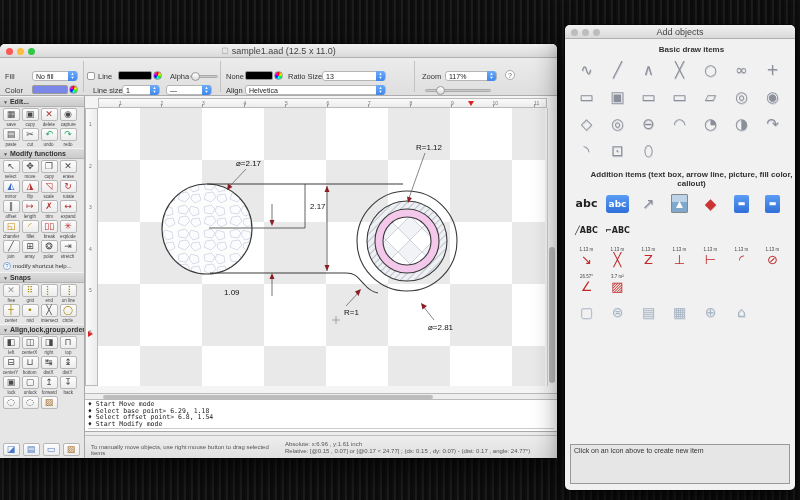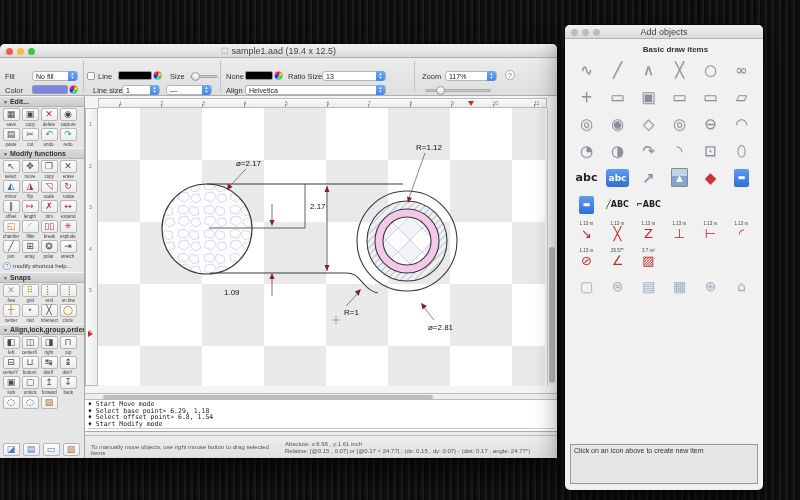--- a/index.html
+++ b/index.html
@@ -70,21 +70,21 @@
 
   
   #console { position:absolute; left:85px; top:356px; width:472px; height:32px; background:#fff; border-bottom:1px solid #aaa; font-family:"DejaVu Sans Mono", monospace; font-size:6.5px; color:#222; padding:1px 3px; }
   #console .cline { line-height:6.5px; white-space:nowrap; }
   #console .prompt { border-top:1px solid #ccc; margin-top:1px; padding-top:17px; }
   #statusbar { position:absolute; left:85px; top:391px; width:472px; height:23px; background:linear-gradient(#ededed,#e0e0e0); border-top:1px solid #bdbdbd; font-size:6px; color:#555; }
   #statusbar .hint { position:absolute; left:6px; top:8px; width:180px; line-height:6px; }
   #statusbar .coords { position:absolute; left:200px; top:5px; line-height:7px; white-space:nowrap; }
 
   
-  #addobj-win { left:565px; top:25px; width:198px; height:465px; background:#f1f1f1; }
+  #addobj-win { left:565px; top:25px; width:230px; height:465px; background:#f1f1f1; }
   #addobj-body { position:absolute; top:14px; left:0; right:0; bottom:0; overflow:hidden; }
   .ao-head { text-align:center; font-size:8px; font-weight:bold; color:#333; margin:6px 0 2px;padding-left:23px; }
   .ao-grid { display:flex; flex-wrap:wrap; padding:0 6px; }
   .ao-tile { width:31px; height:27px; display:flex; flex-direction:column; align-items:center; justify-content:center; cursor:default; position:relative; }
   .ao-tile .glyph { font-family:"DejaVu Sans", sans-serif; font-size:15px; line-height:16px; color:#8b8f99; text-shadow:0.5px 0.5px 0 #cfd2d8; }
   .ao-tile .mlabel { font-size:4.5px; color:#444; line-height:5px; }
   .ao-tile.txt .glyph { font-size:11px; color:#222; text-shadow:none; font-weight:bold; }
   .ao-tile.txt2 .glyph { font-size:8px; color:#222; text-shadow:none; font-weight:bold; }
   .ao-tile.bluebox .glyph { font-size:9px; color:#fff; background:linear-gradient(#5b9cf5,#2f6fd8); border-radius:3px; padding:1px 3px; text-shadow:none; font-weight:bold; }
   .ao-tile.bluebox2 .glyph { font-size:8px; color:#fff; background:linear-gradient(#5b9cf5,#2f6fd8); border-radius:2px; padding:1px 4px; text-shadow:none; }
@@ -101,21 +101,21 @@
 
 <div class="win" id="main-win">
   <div class="titlebar">
     <div class="tl">
       <span class="dot" style="background:#fc5753"></span>
       <span class="dot" style="background:#fdbc40"></span>
       <span class="dot" style="background:#33c748"></span>
     </div>
     <div class="title">
         <span class="doc-ic">▢</span>
-      <span>sample1.aad (19.4 x 12.5)</span>
+      <span>sample1.aad (12.5 x 11.0)</span>
       </div>
   </div>
 
   <div id="toolbar">
 
     <span class="tb-lab" style="left:5px;top:14px">Fill</span>
     <div class="dd" style="left:32px;top:13px;width:46px">
         <span>No fill</span>
         <span class="step">▲<br>▼</span>
       </div>
@@ -125,21 +125,21 @@
     <span class="tb-lab" style="left:5px;top:41px">Ratio</span>
     <div class="slider" style="left:33px;top:44px;width:44px">
         <span class="knob" style="left:0"></span>
       </div>
     <div class="tb-sep" style="left:83px"></div>
 
     <span class="chk" style="left:87px;top:14px"></span>
     <span class="tb-lab" style="left:98px;top:14px">Line</span>
     <div class="swatch" style="left:118px;top:13px;width:34px;background:#000"></div>
     <div class="wheel" style="left:153px;top:13px"></div>
-    <span class="tb-lab" style="left:170px;top:14px">Size</span>
+    <span class="tb-lab" style="left:170px;top:14px">Alpha</span>
     <div class="slider" style="left:190px;top:17px;width:28px">
         <span class="knob" style="left:0"></span>
       </div>
     <span class="tb-lab" style="left:93px;top:28px">Line size</span>
     <div class="dd" style="left:122px;top:27px;width:38px">
         <span>1</span>
         <span class="step">▲<br>▼</span>
       </div>
     <div class="dd" style="left:166px;top:27px;width:46px">
         <span>—</span>
@@ -763,20 +763,21 @@
           <div class="ao-tile ">
             <span class="glyph">◝</span>
           </div>
           <div class="ao-tile ">
             <span class="glyph">⊡</span>
           </div>
           <div class="ao-tile ">
             <span class="glyph">⬯</span>
           </div>
         </div>
+        <div class="ao-head">Addition items (text box, arrow line, picture, fill color, callout)</div>
         <div class="ao-grid">
           <div class="ao-tile txt">
             <span class="glyph">abc</span>
           </div>
           <div class="ao-tile bluebox">
             <span class="glyph">abc</span>
           </div>
           <div class="ao-tile ">
             <span class="glyph">↗</span>
           </div>

